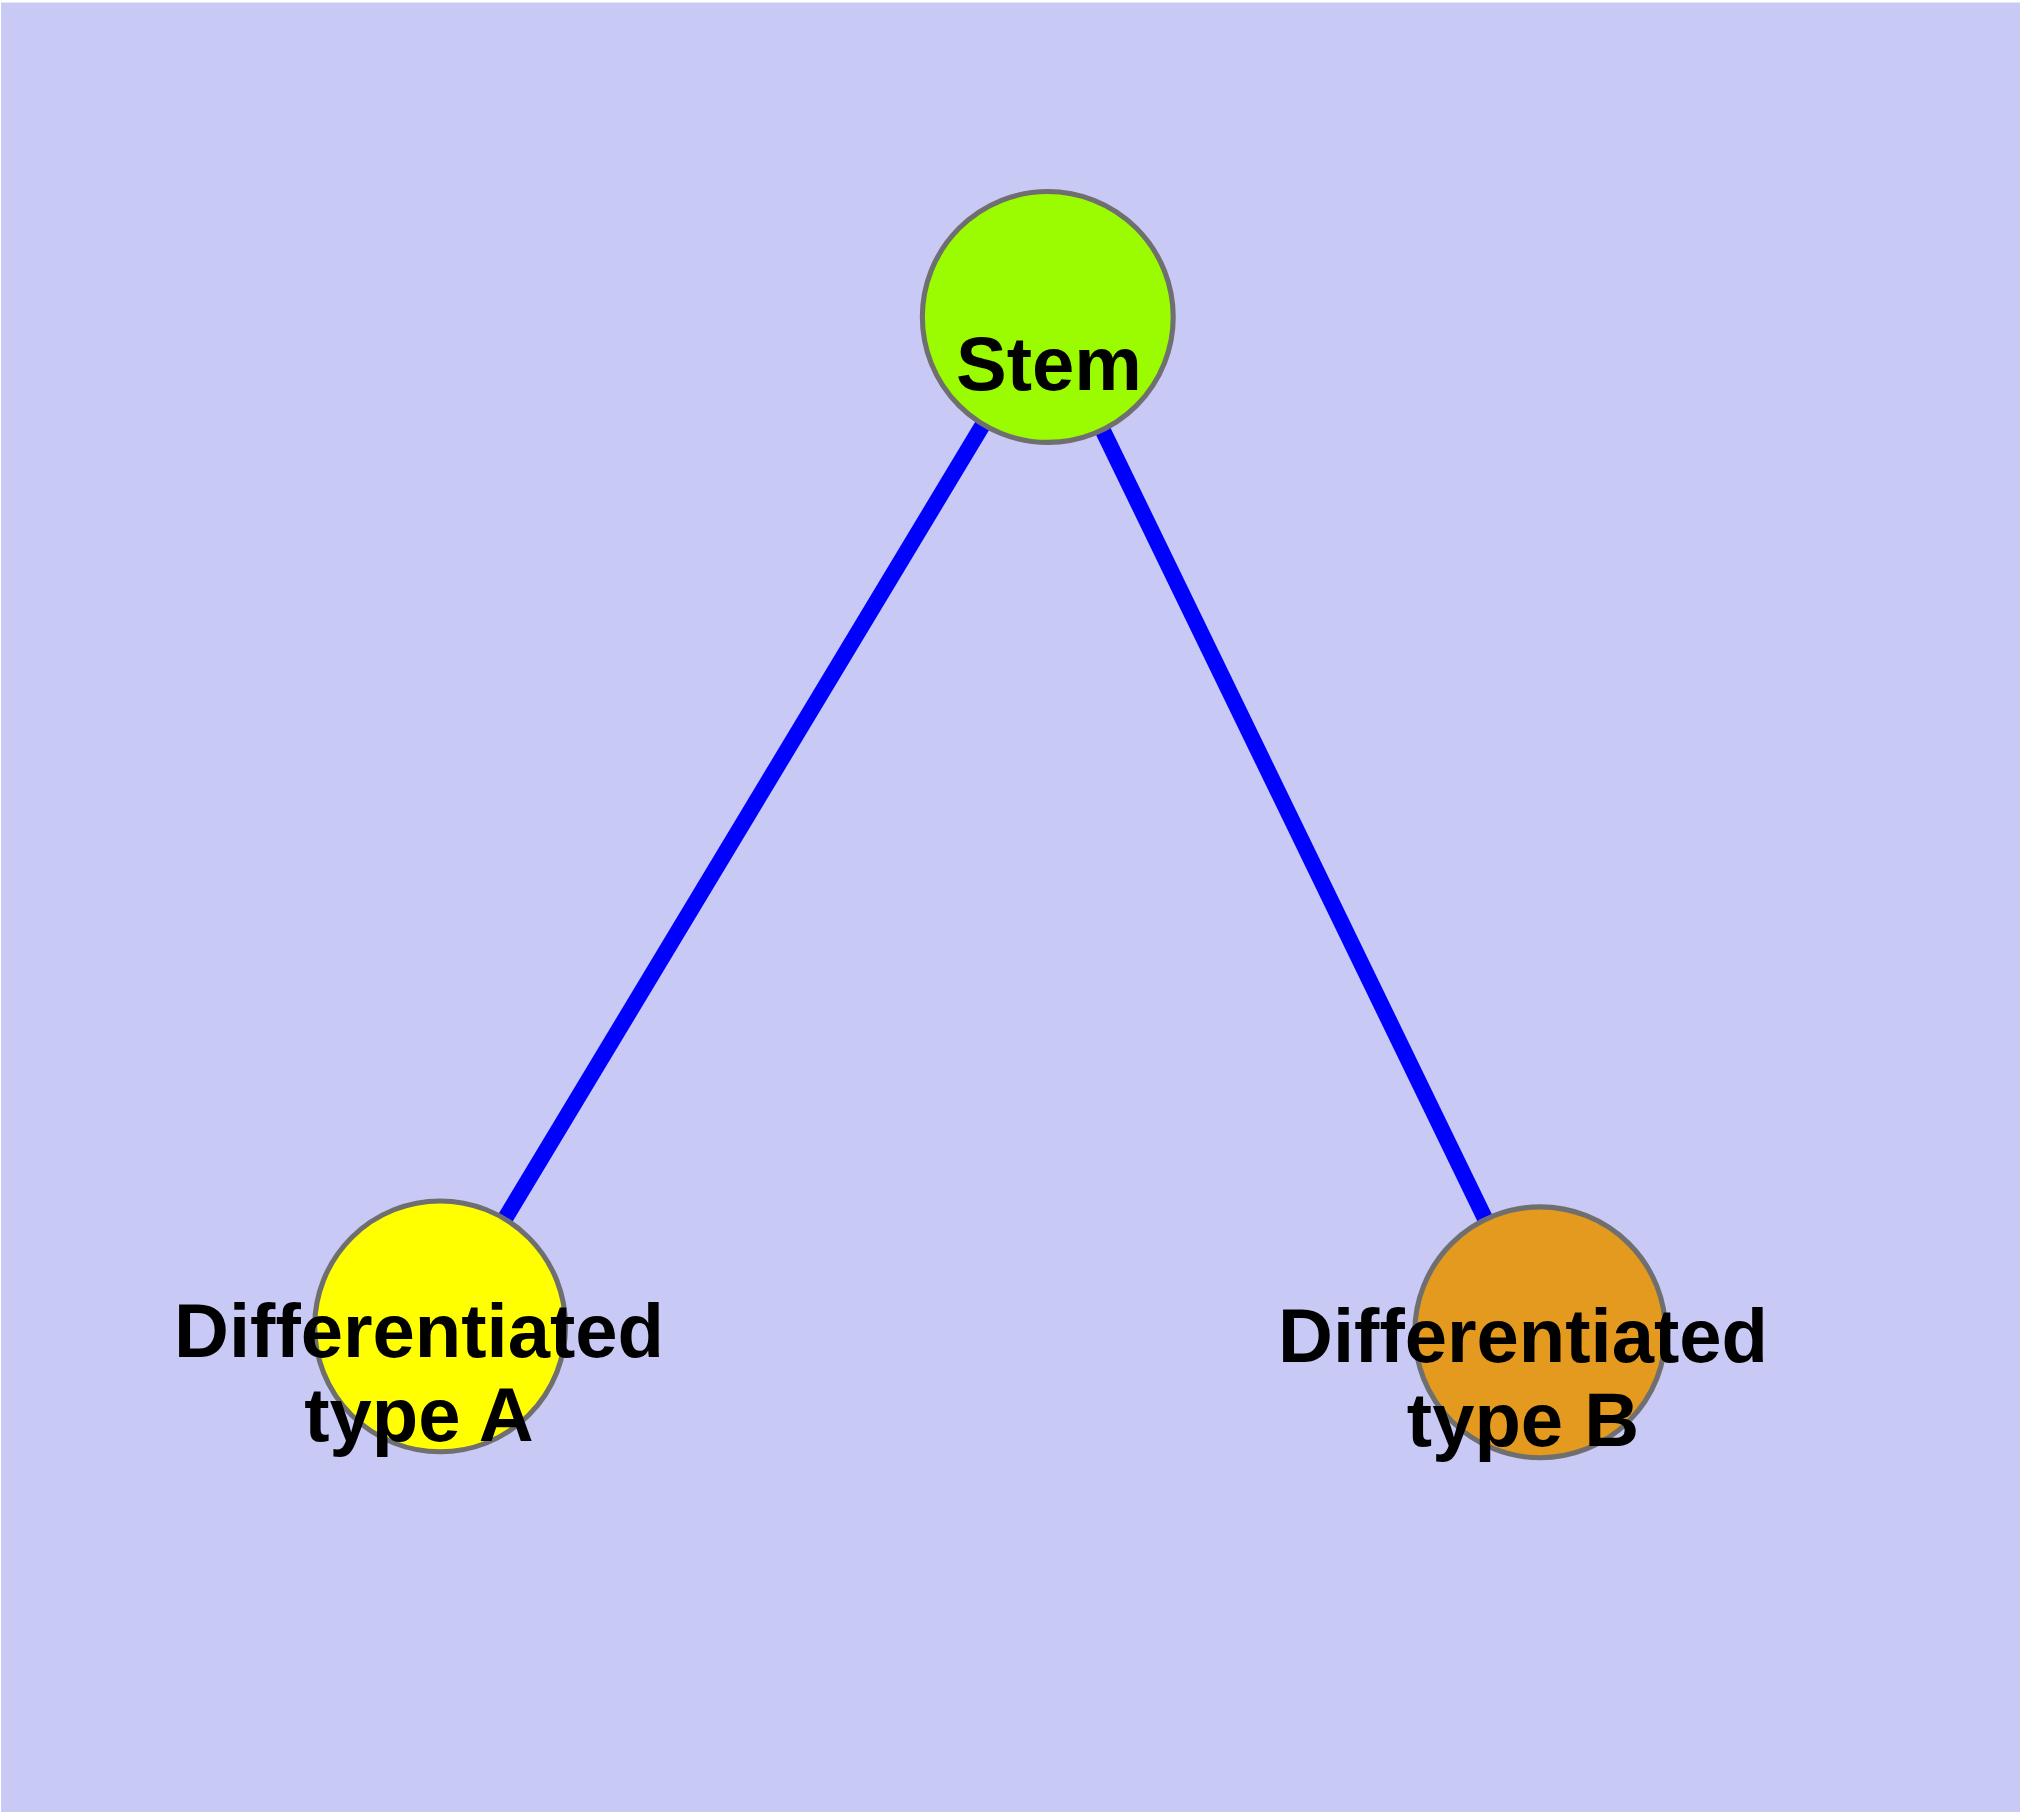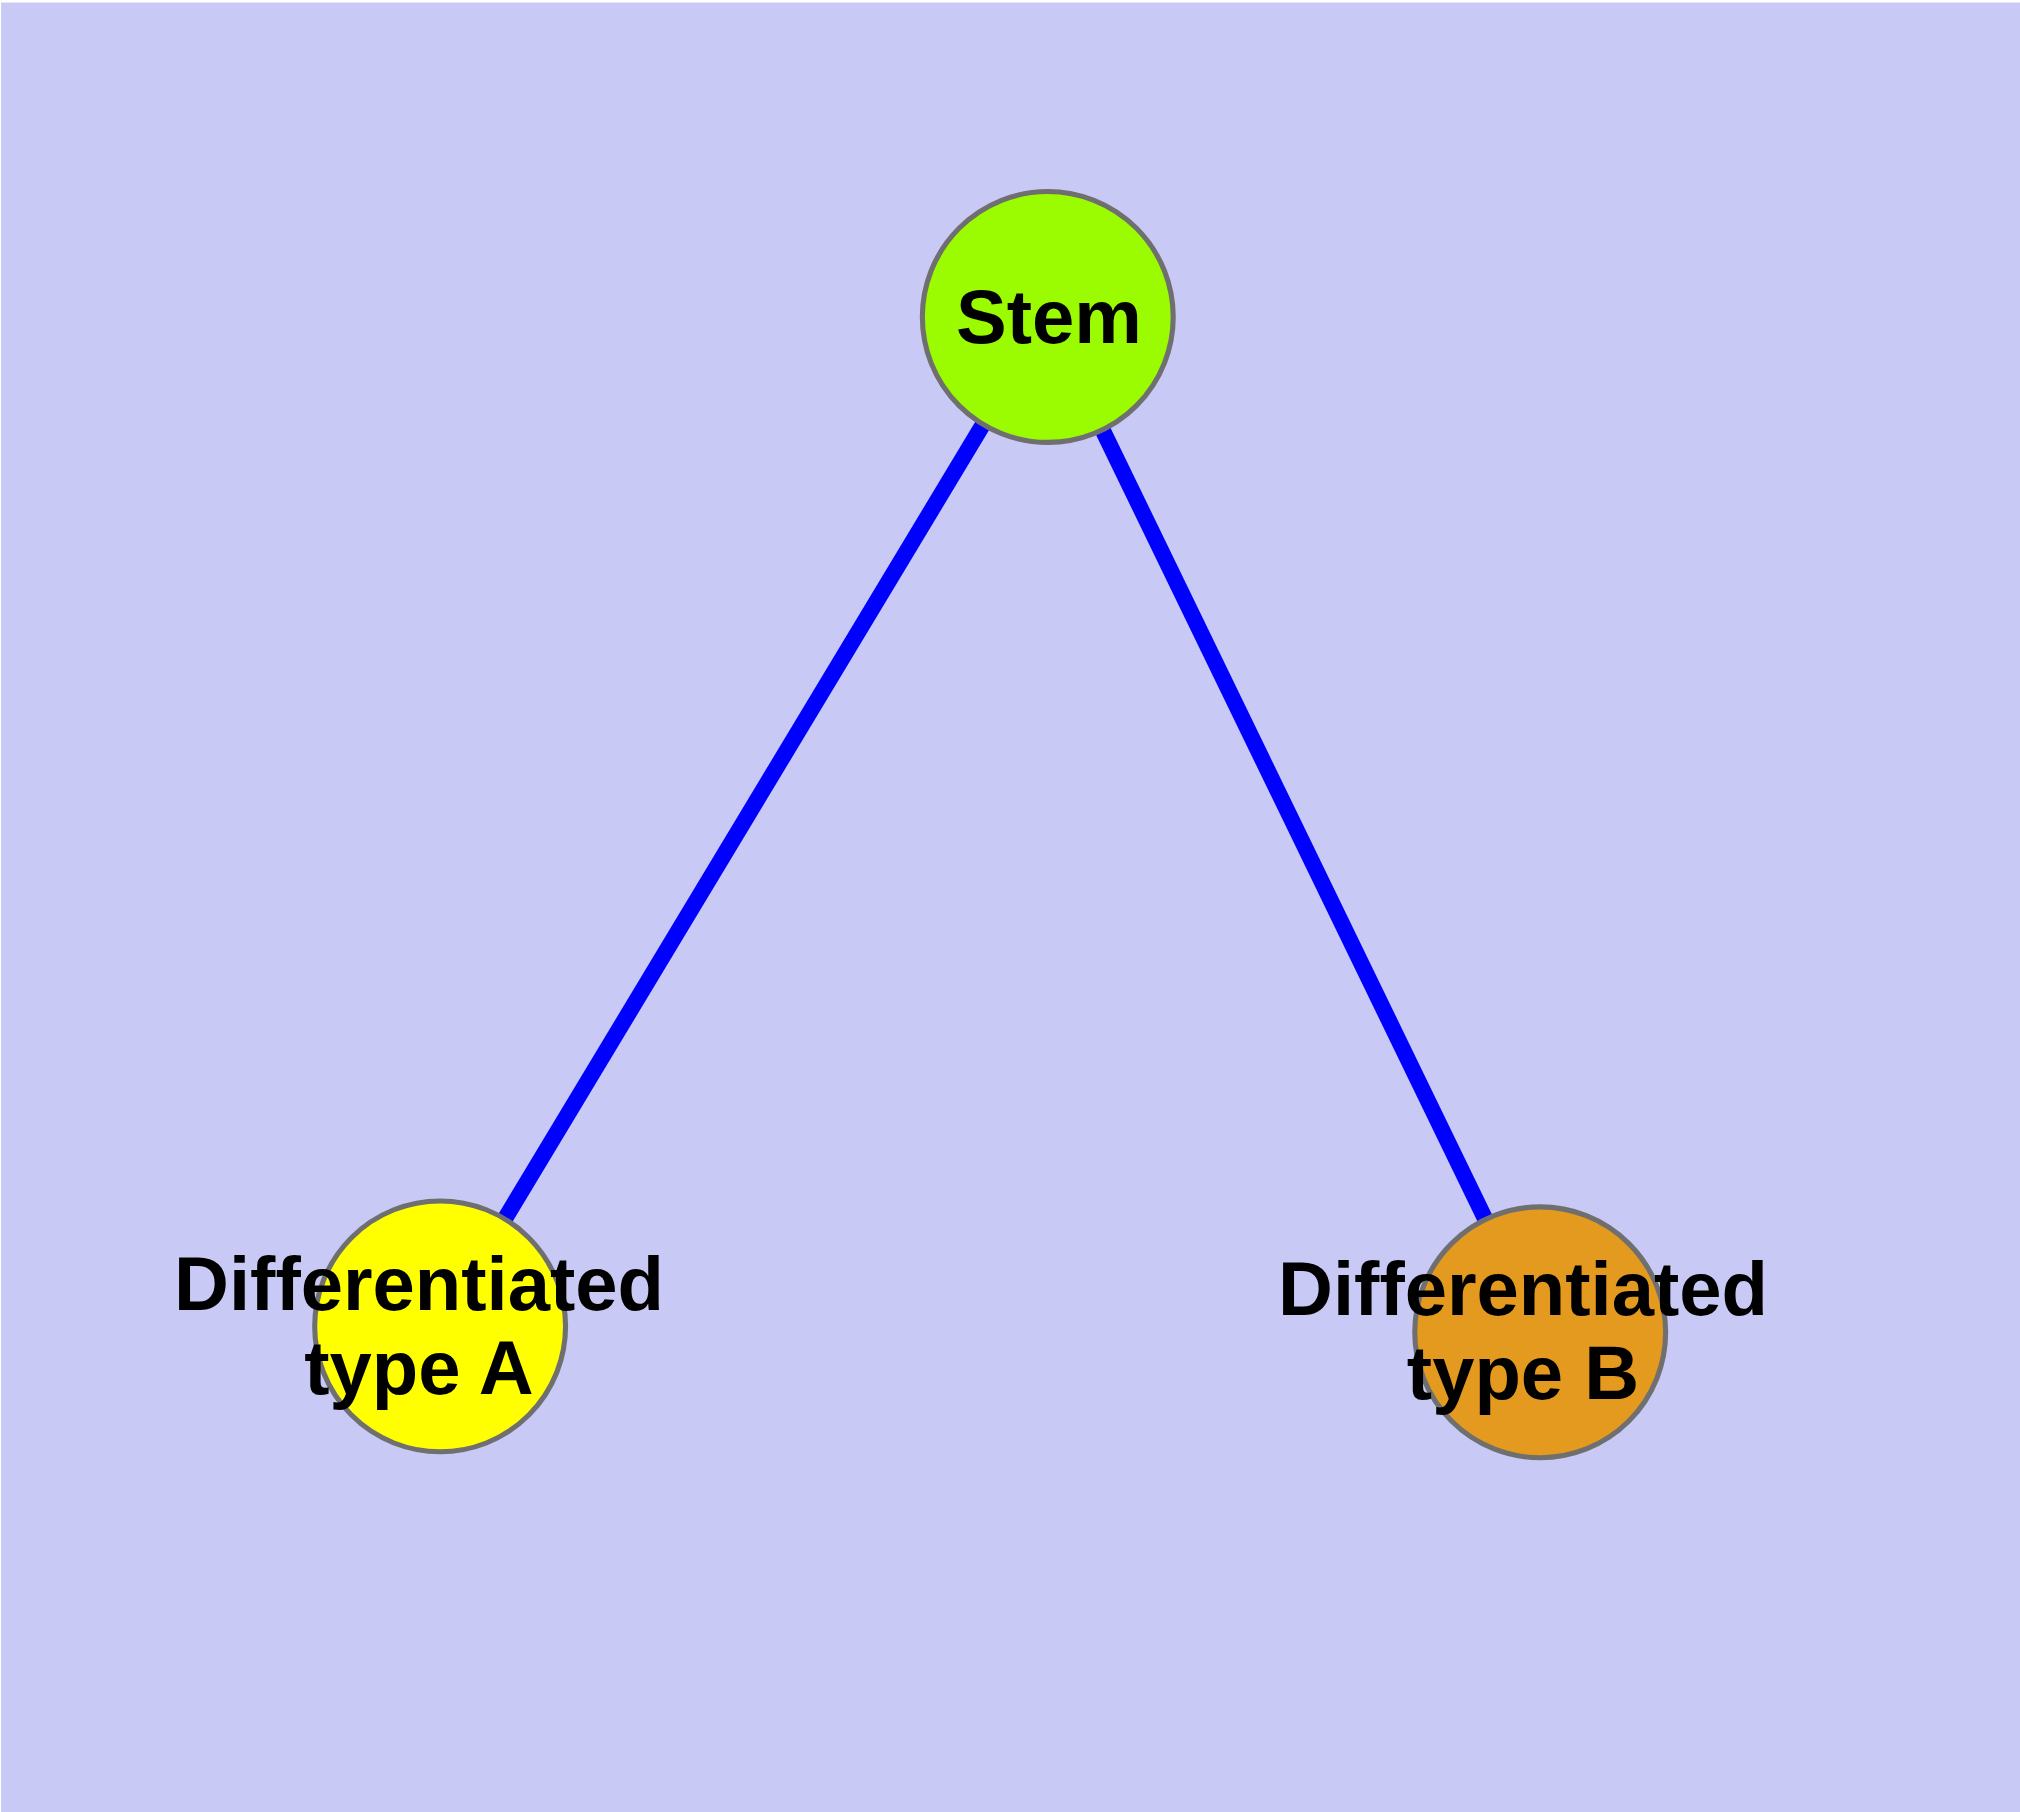--- a/index.html
+++ b/index.html
@@ -37,20 +37,21 @@
   }
   .node-label {
     position: absolute;
     transform: translate(-50%, -50%);
     color: #000000;
     font-size: 76px;
     font-weight: bold;
     line-height: 1.1;
     text-align: center;
     white-space: pre-line;
+    margin-top: 47px;
   }
 </style>
 </head>
 <body>
 
 <div class="stage">
   <svg class="graph" width="2021" height="1812" viewBox="0 0 2384 2138" xmlns="http://www.w3.org/2000/svg">
     <rect id="bg-rect" x="1" y="3" width="2383" height="2135" fill="#C9C9F6"></rect>
     <g id="edge-layer">
         <line x1="1236" y1="374" x2="519" y2="1565" stroke="#0000FF" stroke-width="19"></line>

